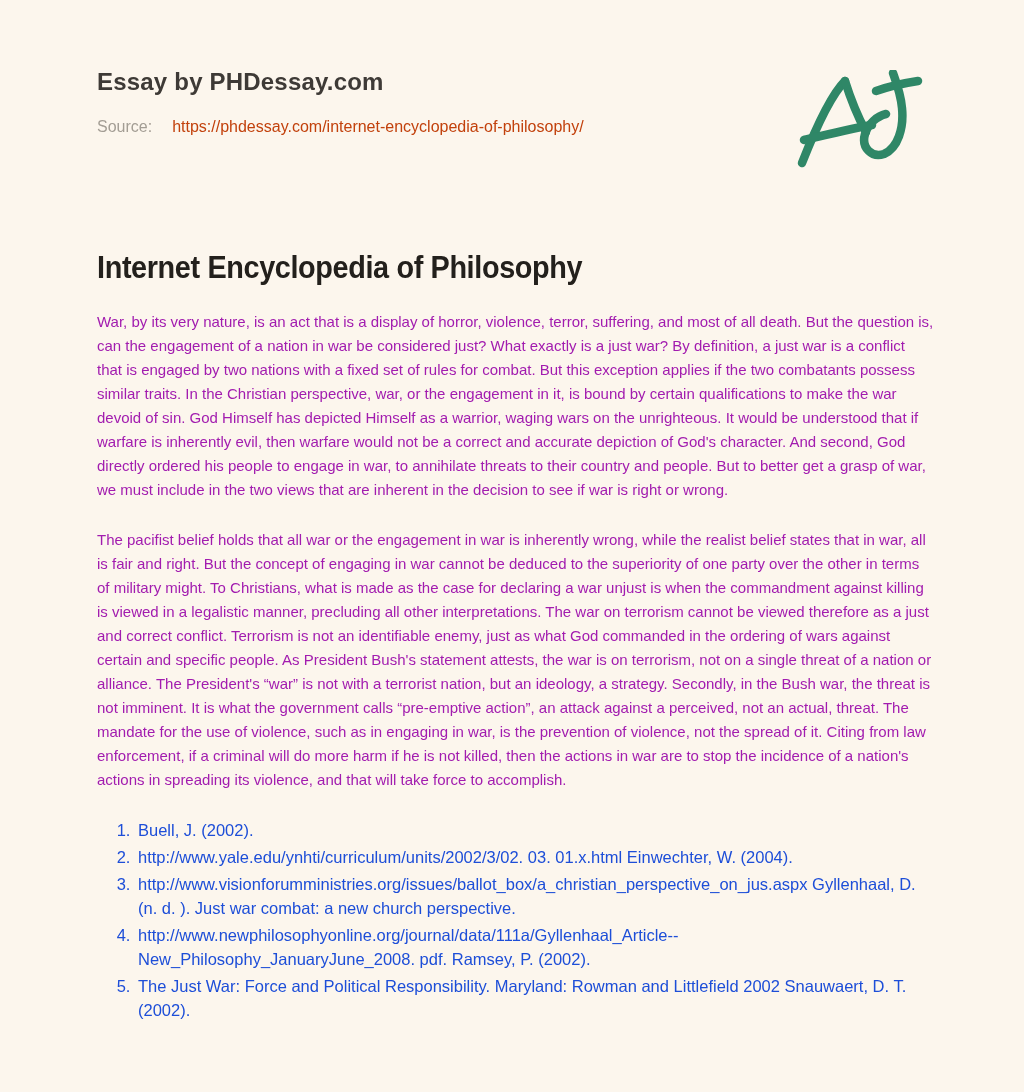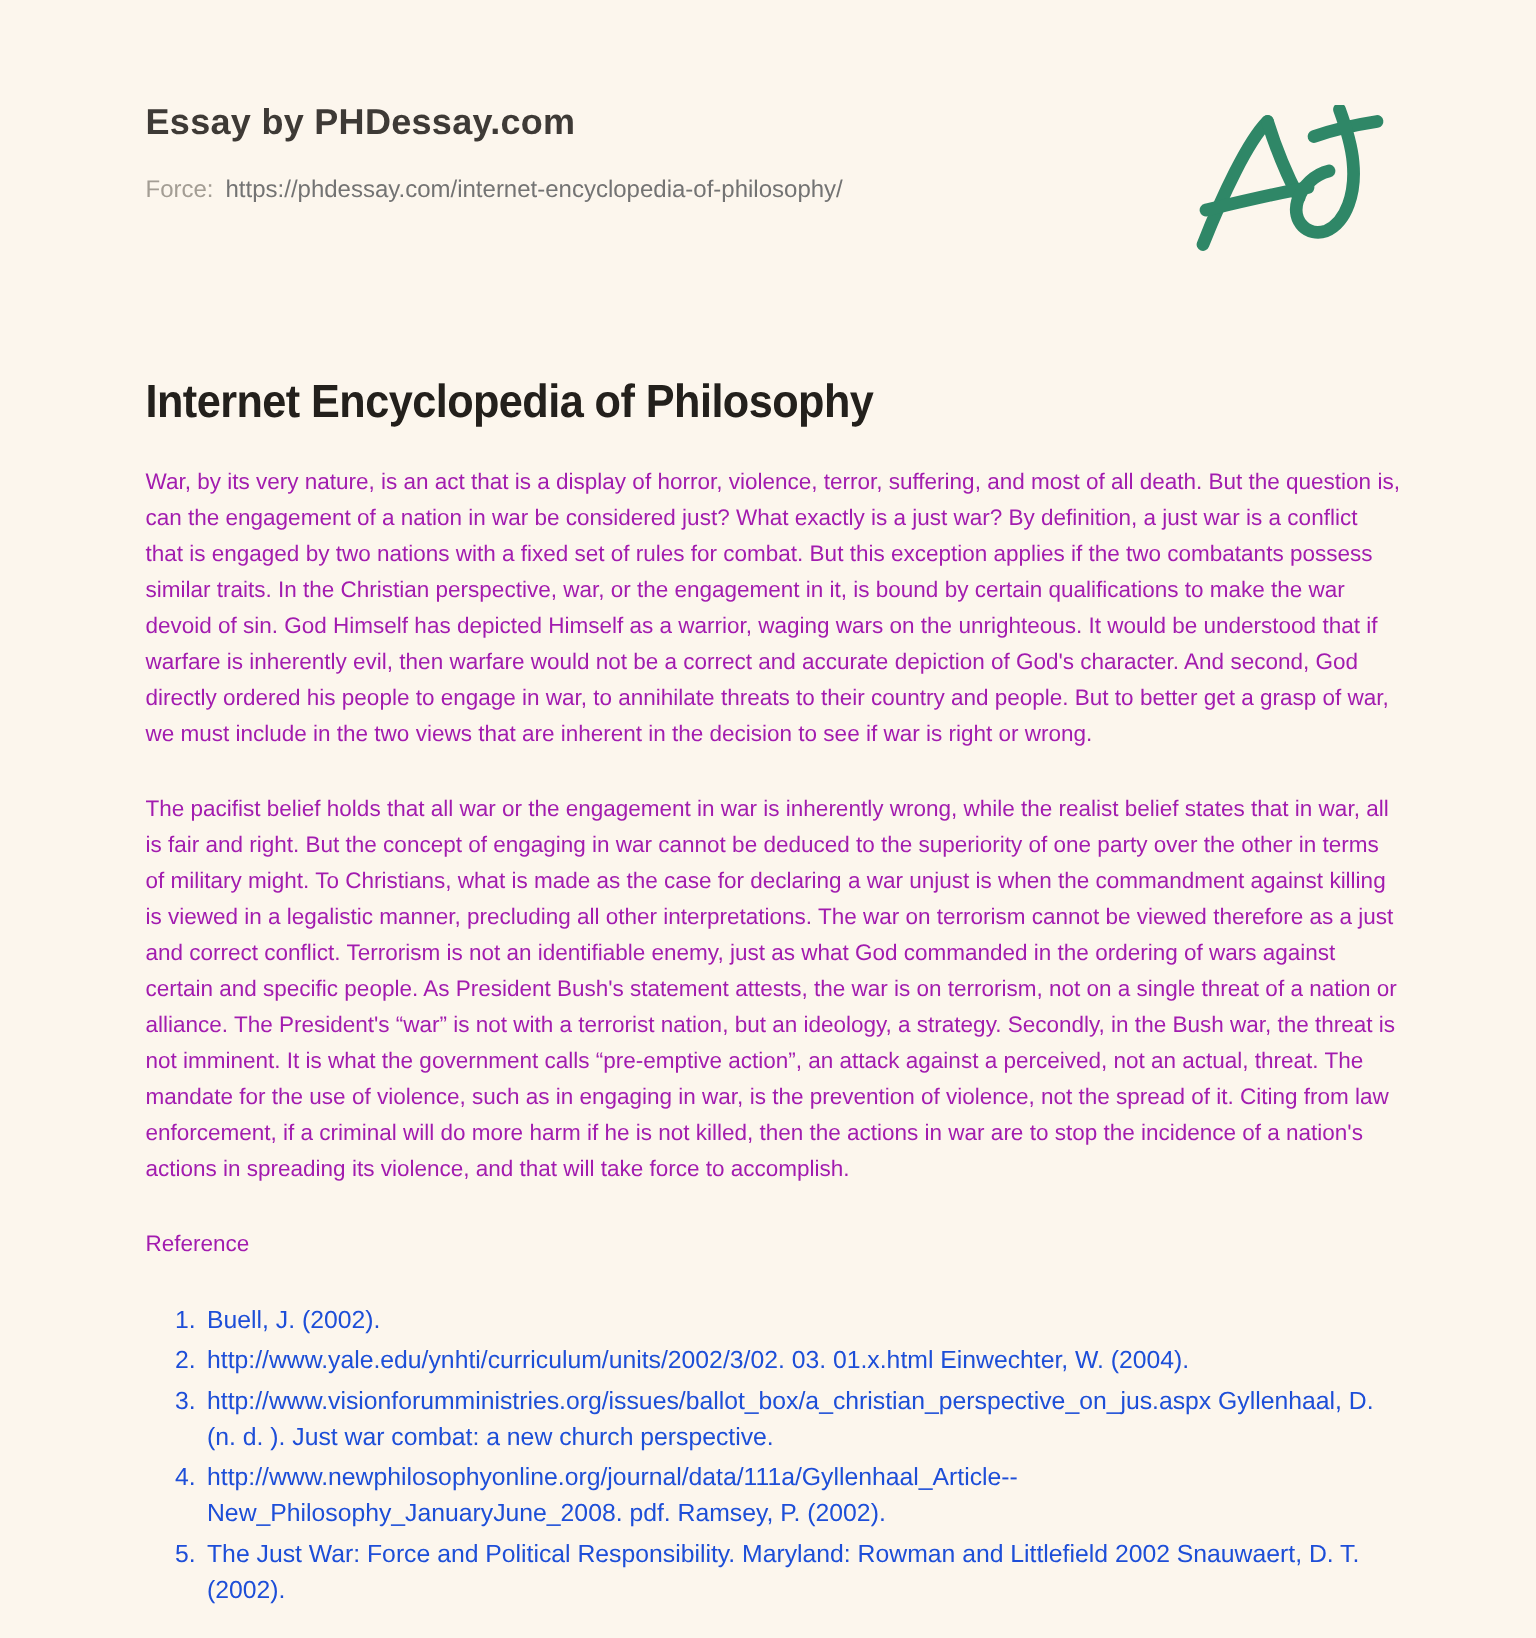--- a/index.html
+++ b/index.html
@@ -26,23 +26,23 @@
     font-weight: 700;
     color: #3E3A36;
     letter-spacing: 0.2px;
   }
   .source-line {
     margin-top: 22px;
     font-size: 16px;
     color: #A39D94;
   }
   .source-line a {
-    color: #737373;
+    color: #c2410c;
     text-decoration: none;
-    margin-left: 8px;
+    margin-left: 20px;
   }
   .logo {
     width: 140px;
     height: 100px;
     margin-top: 2px;
     margin-right: 4px;
     flex: 0 0 auto;
   }
   .essay-title {
     margin-top: 80px;
@@ -87,21 +87,21 @@
 </style>
 </head>
 <body>
 
 <div class="page">
 
   <header class="doc-header">
     <div class="header-left">
       <div class="header-title">Essay by PHDessay.com</div>
       <div class="source-line">
-        <span>Force:</span><a href="#">https://phdessay.com/internet-encyclopedia-of-philosophy/</a>
+        <span>Source:</span><a href="#">https://phdessay.com/internet-encyclopedia-of-philosophy/</a>
       </div>
     </div>
 
     <div class="logo">
       <svg viewBox="0 0 140 100" width="140" height="100" aria-hidden="true">
         <g fill="none" stroke-width="8.5" stroke-linecap="round" stroke-linejoin="round" stroke="#2F8767">
 
           <path d="M 12 93 C 25 60 42 24 55 11"></path>
 
           <path d="M 55 11 C 60 27 68 47 76 62"></path>
@@ -115,21 +115,20 @@
       </svg>
     </div>
   </header>
 
   <h1 class="essay-title">Internet Encyclopedia of Philosophy</h1>
 
   <div class="body-copy">
     <p>War, by its very nature, is an act that is a display of horror, violence, terror, suffering, and most of all death. But the question is, can the engagement of a nation in war be considered just? What exactly is a just war? By definition, a just war is a conflict that is engaged by two nations with a fixed set of rules for combat. But this exception applies if the two combatants possess similar traits. In the Christian perspective, war, or the engagement in it, is bound by certain qualifications to make the war devoid of sin. God Himself has depicted Himself as a warrior, waging wars on the unrighteous. It would be understood that if warfare is inherently evil, then warfare would not be a correct and accurate depiction of God's character. And second, God directly ordered his people to engage in war, to annihilate threats to their country and people. But to better get a grasp of war, we must include in the two views that are inherent in the decision to see if war is right or wrong.</p>
     <p>The pacifist belief holds that all war or the engagement in war is inherently wrong, while the realist belief states that in war, all is fair and right. But the concept of engaging in war cannot be deduced to the superiority of one party over the other in terms of military might. To Christians, what is made as the case for declaring a war unjust is when the commandment against killing is viewed in a legalistic manner, precluding all other interpretations. The war on terrorism cannot be viewed therefore as a just and correct conflict. Terrorism is not an identifiable enemy, just as what God commanded in the ordering of wars against certain and specific people. As President Bush's statement attests, the war is on terrorism, not on a single threat of a nation or alliance. The President's “war” is not with a terrorist nation, but an ideology, a strategy. Secondly, in the Bush war, the threat is not imminent. It is what the government calls “pre-emptive action”, an attack against a perceived, not an actual, threat. The mandate for the use of violence, such as in engaging in war, is the prevention of violence, not the spread of it. Citing from law enforcement, if a criminal will do more harm if he is not killed, then the actions in war are to stop the incidence of a nation's actions in spreading its violence, and that will take force to accomplish.</p>
 
-    <p class="ref-heading">Reference</p>
 
     <ol class="ref-list">
       <li>Buell, J. (2002).</li>
       <li>http://www.yale.edu/ynhti/curriculum/units/2002/3/02. 03. 01.x.html Einwechter, W. (2004).</li>
       <li>http://www.visionforumministries.org/issues/ballot_box/a_christian_perspective_on_jus.aspx Gyllenhaal, D. (n. d. ). Just war combat: a new church perspective.</li>
       <li>http://www.newphilosophyonline.org/journal/data/111a/Gyllenhaal_Article--New_Philosophy_JanuaryJune_2008. pdf. Ramsey, P. (2002).</li>
       <li>The Just War: Force and Political Responsibility. Maryland: Rowman and Littlefield 2002 Snauwaert, D. T. (2002).</li>
 
     </ol>
   </div>

